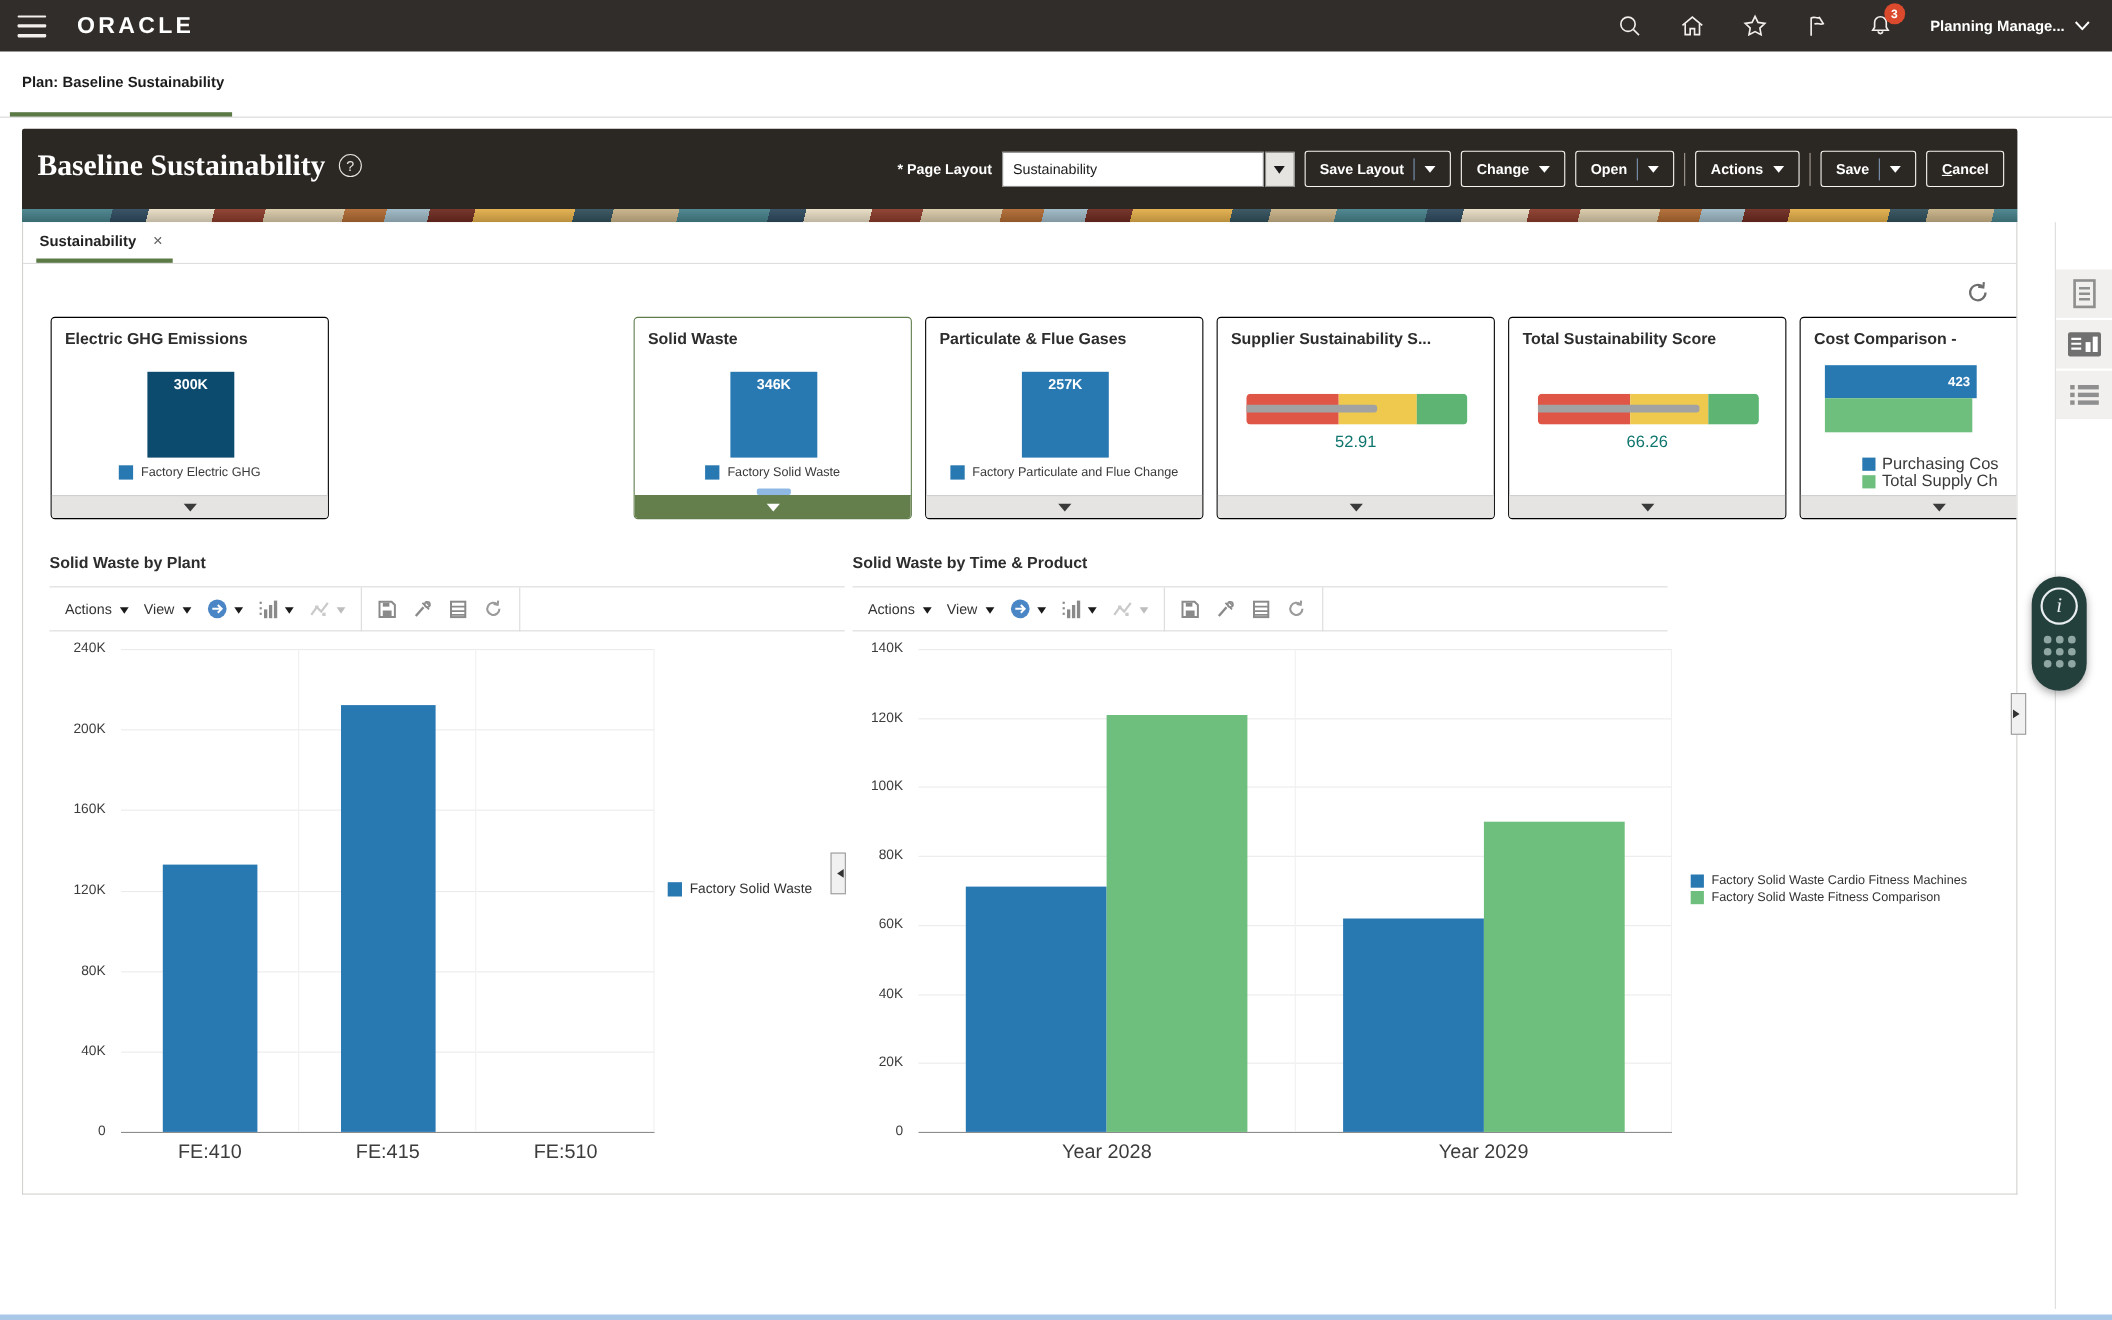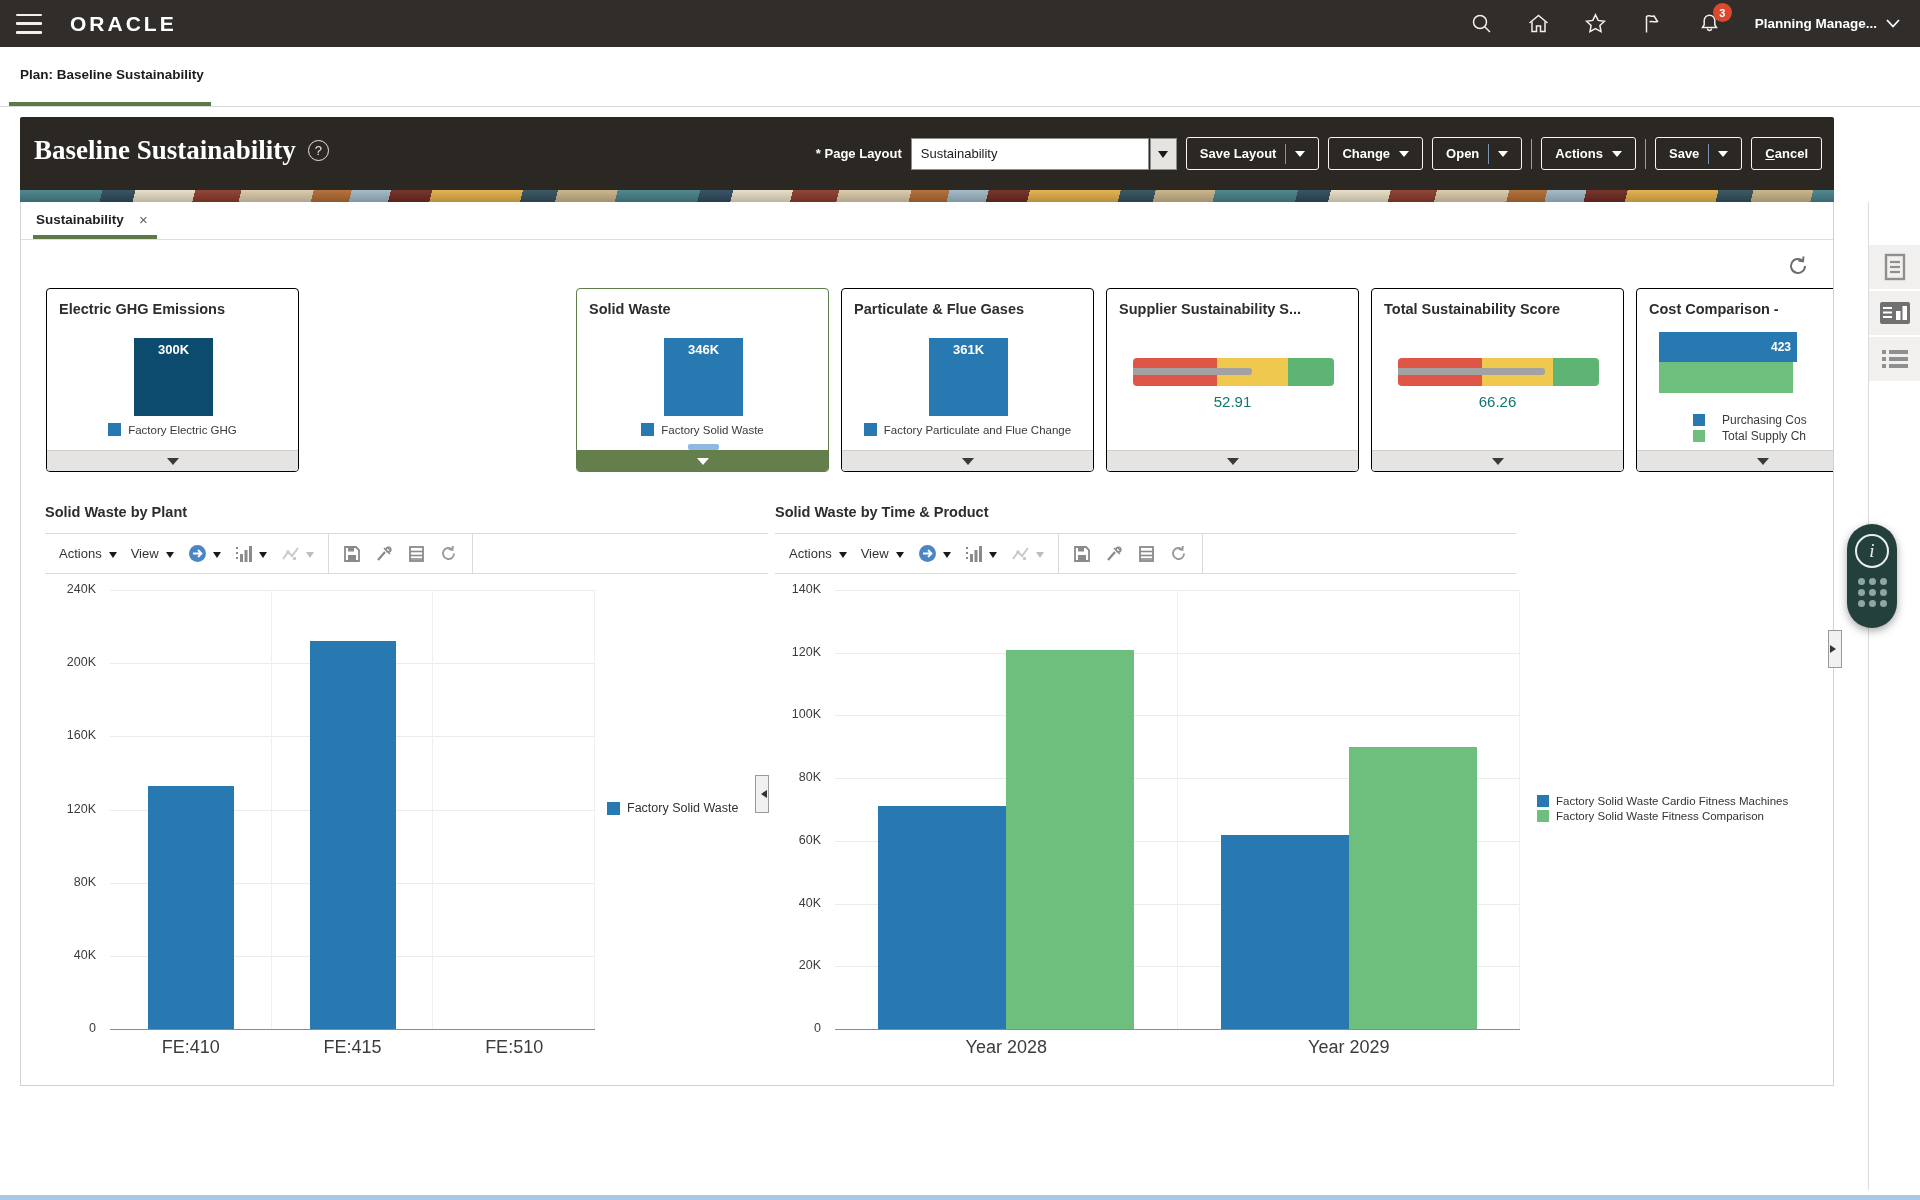--- a/index.html
+++ b/index.html
@@ -69,21 +69,21 @@
 .card.selected .card-footer{background:#647f4c;border-top-color:#647f4c}
 .card.selected .card-footer .tri{border-top-color:#fff}
 .thumb{position:absolute;left:111px;bottom:21px;width:31px;height:6px;background:#8fb9e3;border-radius:2px}
 .pie{position:absolute;left:79px;top:49px;width:85px;height:85px;border-radius:50%}
 .pie-lab{position:absolute;font-size:11.5px;color:#333}
 .gauge{position:absolute;left:26px;top:69px;width:201px;height:28px;border-radius:4px;overflow:hidden;display:flex}
 .gauge-seg{height:100%}
 .gauge-ind{position:absolute;left:0;top:10px;height:7px;background:#a2a2a2;border-radius:0 3px 3px 0}
 .gauge-value{position:absolute;left:0;right:0;top:104px;text-align:center;font-size:15px;color:#0f766e}
 .hbar{position:absolute;color:#fff;font-size:12px;font-weight:bold;text-align:right}
-.cost-legend-row{position:absolute;left:56px;display:flex;align-items:center;gap:17px;font-size:12px;color:#3a3a3a;white-space:nowrap}
+.cost-legend-row{position:absolute;left:56px;display:flex;align-items:center;gap:6px;font-size:15px;color:#3a3a3a;white-space:nowrap}
 
 
 .chart-title{position:absolute;font-size:14.5px;font-weight:bold;color:#2d2d2d}
 .toolbar{position:absolute;top:533px;height:41px;border-top:1px solid #dbdbdb;border-bottom:1px solid #dbdbdb;display:flex;align-items:center;gap:14px;padding:0 14px;background:#fff}
 .tb-menu{display:flex;align-items:center;gap:7px;font-size:13px;color:#333;background:none;border:none;cursor:pointer;font-family:"Liberation Sans",sans-serif}
 .tri-sm{width:0;height:0;border:4.5px solid transparent;border-top:6px solid #1a1a1a;margin-top:6px}
 .tri-sm.gray{border-top-color:#bdbdbd}
 .tb-item{display:flex;align-items:center;gap:6px;cursor:pointer}
 .tb-item.disabled{cursor:default}
 .tb-icon{display:flex;align-items:center;cursor:pointer}
@@ -248,21 +248,21 @@
       </div>
       <div class="thumb"></div>
       <div class="card-footer">
           <span class="tri"></span>
         </div>
     </div>
 
     <div class="card" style="left:820px">
       <div class="card-title">Particulate &amp; Flue Gases</div>
       <div class="mini-bar" style="background: rgb(40, 120, 177);">
-        <span class="mini-bar-label">361K</span>
+        <span class="mini-bar-label">257K</span>
       </div>
       <div class="card-legend">
         <span class="sq13" style="background: rgb(40, 120, 177);"></span>
         <span>Factory Particulate and Flue Change</span>
       </div>
       <div class="card-footer">
           <span class="tri"></span>
         </div>
     </div>
 

